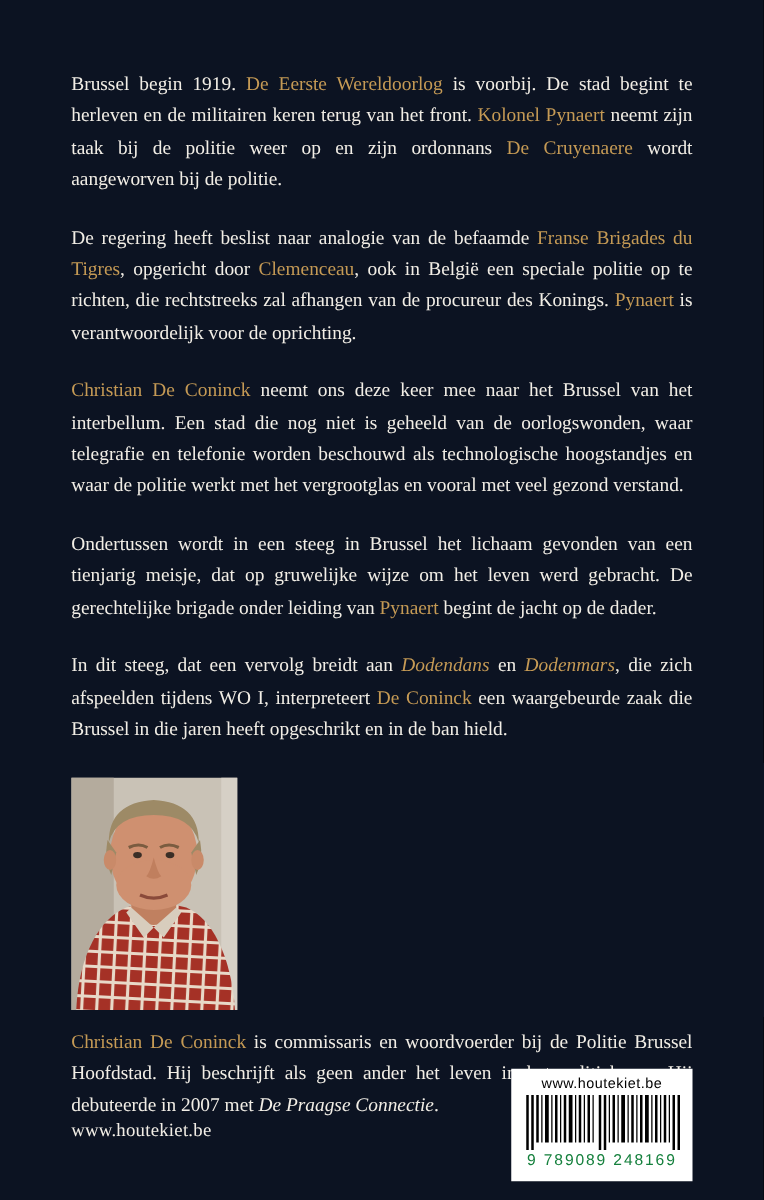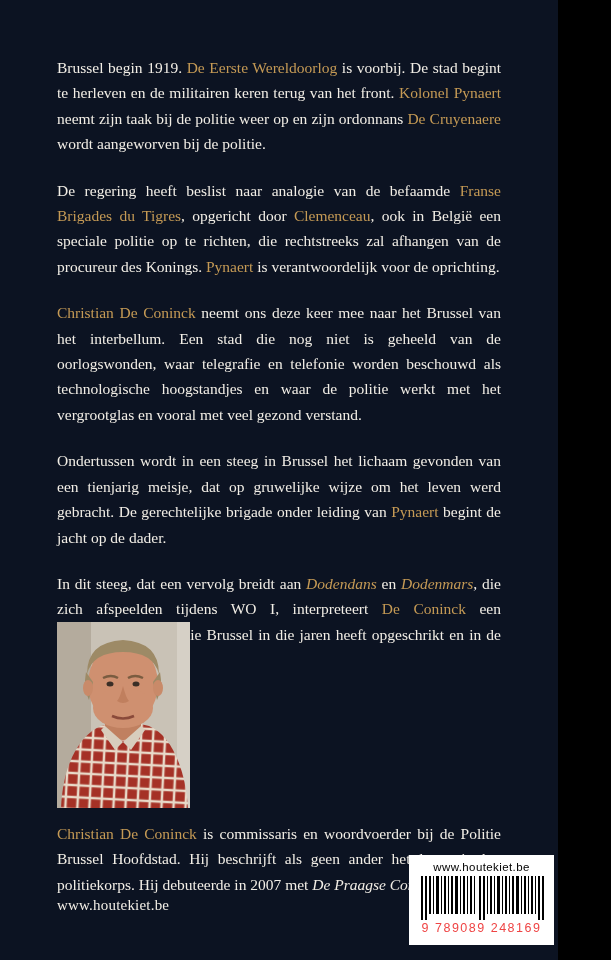--- a/index.html
+++ b/index.html
@@ -3,21 +3,21 @@
 <meta charset="utf-8">
 <style>
   :root{
     --bg:#0c1322;
     --text:#f2eee6;
     --accent:#c59a55;
   }
   html,body{margin:0;padding:0;background:#000;}
   .cover{
     position:relative;
-    width:558px;height:960px;
+    width:611px;height:960px;
     background:var(--bg);
     overflow:hidden;
     font-family:"Liberation Serif", serif;
   }
   .text-block{position:absolute;left:57px;right:57px;top:55px;}
   .para{
     color:var(--text);
     font-size:15.5px;
     line-height:1.64;
     margin:0 0 21px 0;
@@ -42,21 +42,21 @@
     display:flex;flex-direction:column;align-items:center;
     padding:6px 6px 3px 6px;box-sizing:border-box;
   }
   .bc-site{
     font-family:"Liberation Sans", sans-serif;
     font-size:11.5px;color:#000;letter-spacing:.4px;white-space:nowrap;
   }
   .bars{width:126px;height:44px;margin-top:3px;}
   .bc-num{
     font-family:"Liberation Sans", sans-serif;
-    font-size:12.5px;color:#ef4444;letter-spacing:1.5px;margin-top:1px;white-space:nowrap;
+    font-size:12.5px;color:#15803d;letter-spacing:1.5px;margin-top:1px;white-space:nowrap;
   }
 </style>
 </head>
 <body>
 
 <div class="cover">
 
   <div class="text-block">
       <p class="para"><span>Brussel begin 1919. </span><span class="gold">De Eerste Wereldoorlog</span><span> is voorbij. De stad begint te herleven en de militairen keren terug van het front. </span><span class="gold">Kolonel Pynaert</span><span> neemt zijn taak bij de politie weer op en zijn ordonnans </span><span class="gold">De Cruyenaere</span><span> wordt aangeworven bij de politie.</span></p>
       <p class="para"><span>De regering heeft beslist naar analogie van de befaamde </span><span class="gold">Franse Brigades du Tigres</span><span>, opgericht door </span><span class="gold">Clemenceau</span><span>, ook in België een speciale politie op te richten, die rechtstreeks zal afhangen van de procureur des Konings. </span><span class="gold">Pynaert</span><span> is verantwoordelijk voor de oprichting.</span></p>

